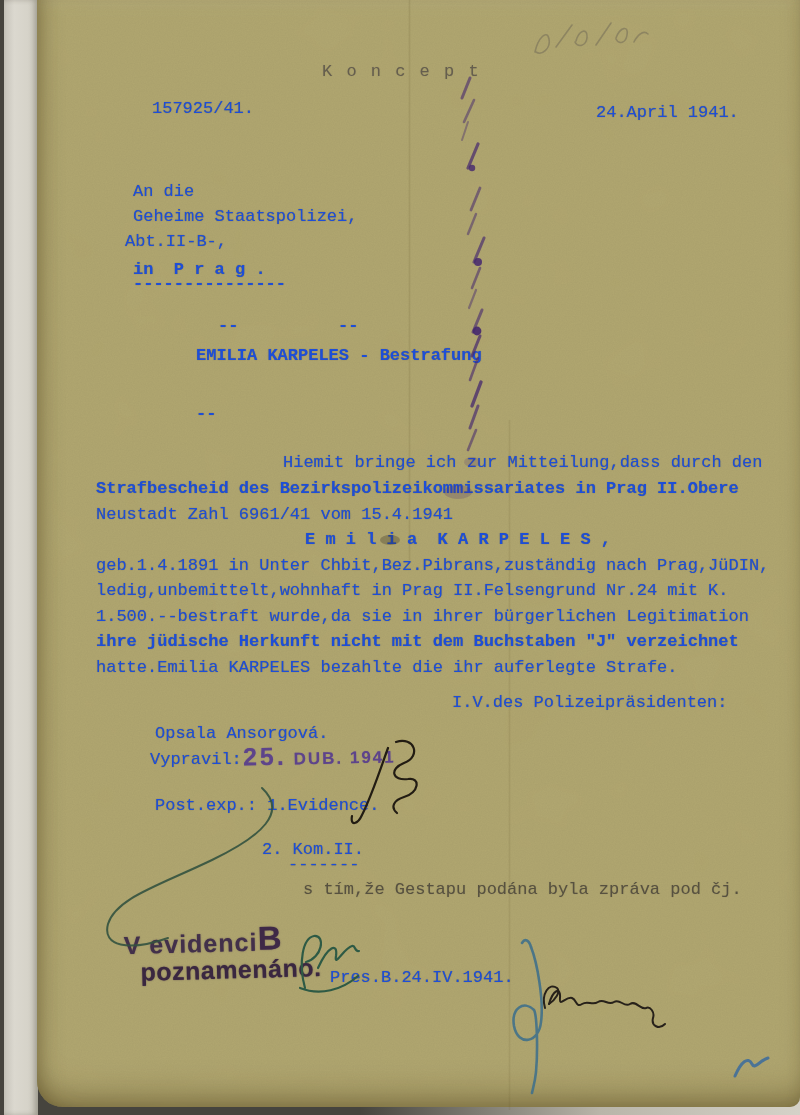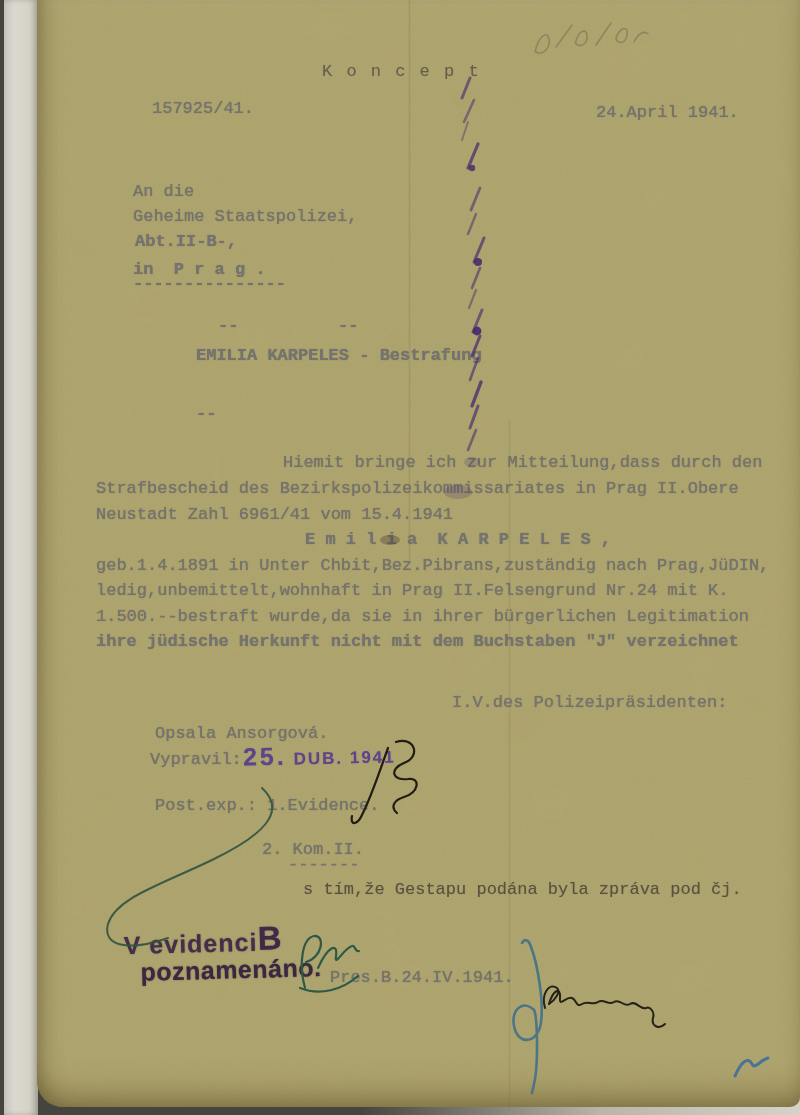--- a/index.html
+++ b/index.html
@@ -29,21 +29,21 @@
       inset 0 14px 22px -18px rgba(255,250,225,.28);
     overflow:hidden;
   }
   .tex{position:absolute;left:0;top:0;pointer-events:none;}
   .crease{position:absolute;pointer-events:none;}
   .crease.v1{left:408px;top:0;width:3px;height:560px;
     background:linear-gradient(90deg,rgba(80,65,25,0),rgba(80,65,25,.12),rgba(80,65,25,0));}
   .crease.v2{left:508px;top:420px;width:3px;height:690px;
     background:linear-gradient(90deg,rgba(80,65,25,0),rgba(80,65,25,.10),rgba(80,65,25,0));}
 
-  .t{position:absolute;font-size:17px;line-height:20px;color:#737373;
+  .t{position:absolute;font-size:17px;line-height:20px;color:#1d4ed8;
      white-space:pre;text-shadow:0 0 1px rgba(47,42,34,.45);}
   .b{font-weight:bold;}
   .faded{color:#655e4e;text-shadow:0 0 1px rgba(101,94,78,.3);}
   .light{color:#575140;text-shadow:0 0 1px rgba(87,81,64,.35);}
   .sp2{letter-spacing:2px;}
 
   .stamp-date{position:absolute;left:243px;top:741px;transform:rotate(-1.2deg);
      font-family:"Liberation Sans",sans-serif;color:#53378f;opacity:.88;
      text-shadow:0 0 1px rgba(83,55,143,.5);white-space:pre;}
   .stamp-date .day{font-size:25px;font-weight:bold;letter-spacing:3px;}
@@ -86,37 +86,38 @@
 
   <div class="crease v1"></div>
   <div class="crease v2"></div>
 
   <div class="t faded sp2" style="left:322px;top:62px;">K o n c e p t</div>
   <div class="t" style="left:152px;top:99px;">157925/41.</div>
   <div class="t" style="left:596px;top:103px;">24.April 1941.</div>
 
   <div class="t" style="left:133px;top:182px;text-align:right;">An die</div>
   <div class="t" style="left:133px;top:207px;">Geheime Staatspolizei,</div>
-  <div class="t" style="left:135px;top:232px;font-weight:bold;">Abt.II-B-,</div>
+  <div class="t" style="left:125px;top:232px;">Abt.II-B-,</div>
   <div class="t b" style="left:133px;top:260px;">in  P r a g .</div>
   <div class="t b" style="left:133px;top:274px;">---------------</div>
 
   <div class="t b" style="left:218px;top:316px;">--</div>
   <div class="t b" style="left:338px;top:316px;">--</div>
   <div class="t b" style="left:196px;top:346px;">EMILIA KARPELES - Bestrafung</div>
   <div class="t b" style="left:196px;top:404px;">--</div>
 
   <div class="t" style="left:283px;top:453px;">Hiemit bringe ich zur Mitteilung,dass durch den</div>
-  <div class="t" style="left:96px;top:479px;">Strafbescheid des Bezirkspolizeikommissariates in Prag II.Obere</div>
+  <div class="t" style="left:96px;top:479px;font-weight:bold;">Strafbescheid des Bezirkspolizeikommissariates in Prag II.Obere</div>
   <div class="t" style="left:96px;top:505px;">Neustadt Zahl 6961/41 vom 15.4.1941</div>
   <div class="t b" style="left:305px;top:530px;text-align:center;">E m i l i a  K A R P E L E S ,</div>
   <div class="t" style="left:96px;top:556px;">geb.1.4.1891 in Unter Chbit,Bez.Pibrans,zuständig nach Prag,JüDIN,</div>
   <div class="t" style="left:96px;top:581px;">ledig,unbemittelt,wohnhaft in Prag II.Felsengrund Nr.24 mit K.</div>
   <div class="t" style="left:96px;top:607px;">1.500.--bestraft wurde,da sie in ihrer bürgerlichen Legitimation</div>
   <div class="t" style="left:96px;top:632px;font-weight:bold;">ihre jüdische Herkunft nicht mit dem Buchstaben "J" verzeichnet</div>
+  <div class="t" style="left:96px;top:658px;">hatte.Emilia KARPELES bezahlte die ihr auferlegte Strafe.</div>
 
   <div class="t" style="left:452px;top:693px;">I.V.des Polizeipräsidenten:</div>
 
   <div class="t" style="left:155px;top:724px;">Opsala Ansorgová.</div>
   <div class="t" style="left:150px;top:750px;">Vypravil:</div>
 
   <div class="stamp-date"><span class="day">25.</span><span class="rest"> DUB. 1941</span></div>
 
   <div class="t" style="left:155px;top:796px;">Post.exp.: 1.Evidence.</div>
   <div class="t" style="left:262px;top:840px;">2. Kom.II.</div>

